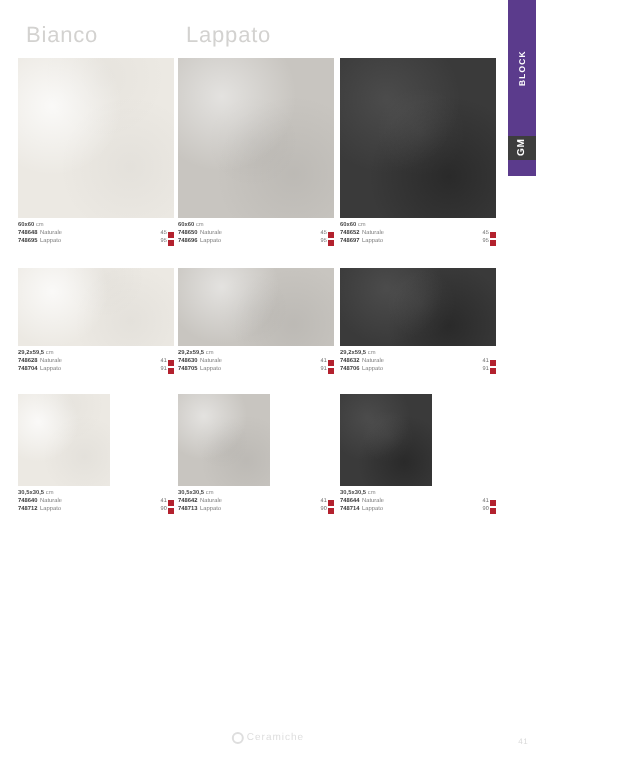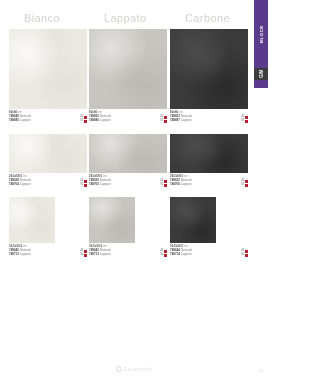--- a/index.html
+++ b/index.html
@@ -63,21 +63,21 @@
     font-size: 5px;
     font-weight: bold;
     writing-mode: vertical-rl;
     transform: rotate(180deg);
     letter-spacing: 0.3px;
   }
 
   
   .headings {
     position: absolute;
-    left: 15px;
+    left: 4px;
     top: 12px;
     width: 248px;
     height: 16px;
     text-align: center;
   }
   .heading {
     position: absolute;
     top: 0;
     font-size: 11px;
     color: #d3d2d0;
@@ -203,21 +203,20 @@
   }
 </style>
 </head>
 <body>
 
 <div class="page">
 
   <div class="headings">
     <div class="heading c0">Bianco</div>
     <div class="heading c1">Lappato</div>
-    <div class="heading c2">Carbone</div>
   </div>
 
   <div class="grid" id="grid">
       <div class="cell" style="left: 9px; top: 29px; width: 78px;">
         <div class="swatch tex-light" style="width: 78px; height: 80px; background-color: rgb(236, 233, 227); position: relative;"></div>
       </div>
       <div class="caption" style="position: absolute; left: 9px; top: 111px; width: 78px;">
         <div class="cap-size"><b>60x60</b> cm</div>
         <div class="cap-row">
           <span class="cap-code">748648</span>

